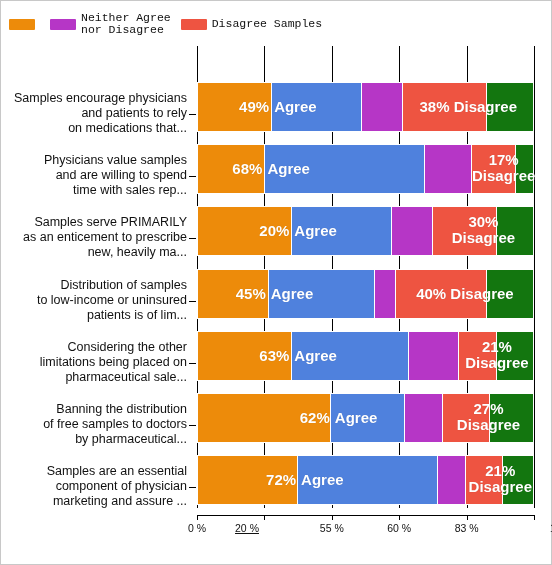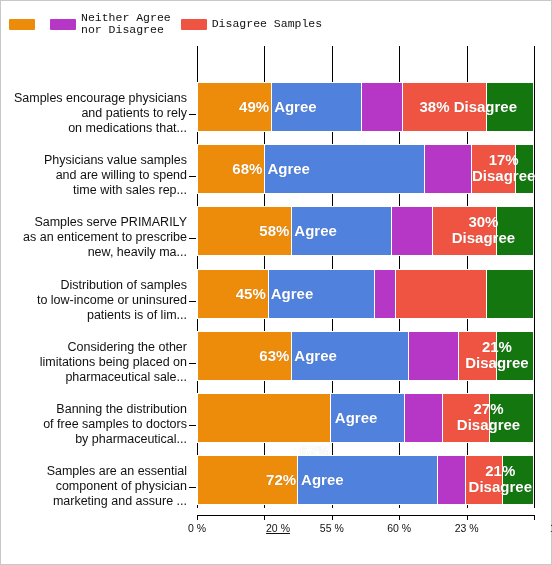--- a/index.html
+++ b/index.html
@@ -212,52 +212,53 @@
       <div class="seg-label lbl-agree-word" style="position: absolute; left: 70.4px; top: 115.2px;">Agree</div>
       <div class="seg-label lbl-disagree" style="position: absolute; width: 150px; left: 231.67px; top: 106.2px;">17%
 Disagree</div>
       <div class="bar-row" style="top: 160.4px; height: 50px;">
         <div class="seg" style="flex: 28 0 0px; background: rgb(237, 139, 10);"></div>
         <div class="seg" style="flex: 30 0 0px; background: rgb(79, 129, 221);"></div>
         <div class="seg" style="flex: 12 0 0px; background: rgb(182, 54, 198);"></div>
         <div class="seg" style="flex: 19 0 0px; background: rgb(238, 84, 65);"></div>
         <div class="seg" style="flex: 11 0 0px; background: rgb(19, 118, 15);"></div>
       </div>
-      <div class="seg-label lbl-agree-pct" style="position: absolute; left: 0px; width: 92.36px; top: 177.4px; right: auto;">58%</div>
+      <div class="seg-label lbl-agree-pct" style="position: absolute; left: 0px; width: 92.36px; top: 177.4px; right: auto;">20%</div>
       <div class="seg-label lbl-agree-word" style="position: absolute; left: 97.36px; top: 177.4px;">Agree</div>
       <div class="seg-label lbl-disagree" style="position: absolute; width: 150px; left: 211.45px; top: 168.4px;">30%
 Disagree</div>
       <div class="bar-row" style="top: 222.6px; height: 50px;">
         <div class="seg" style="flex: 21 0 0px; background: rgb(237, 139, 10);"></div>
         <div class="seg" style="flex: 32 0 0px; background: rgb(79, 129, 221);"></div>
         <div class="seg" style="flex: 6 0 0px; background: rgb(182, 54, 198);"></div>
         <div class="seg" style="flex: 27 0 0px; background: rgb(238, 84, 65);"></div>
         <div class="seg" style="flex: 14 0 0px; background: rgb(19, 118, 15);"></div>
       </div>
       <div class="seg-label lbl-agree-pct" style="position: absolute; left: 0px; width: 68.77px; top: 239.6px; right: auto;">45%</div>
       <div class="seg-label lbl-agree-word" style="position: absolute; left: 73.77px; top: 239.6px;">Agree</div>
+      <div class="seg-label lbl-disagree" style="position: absolute; width: 150px; left: 192.915px; top: 239.6px;">40% Disagree</div>
       <div class="bar-row" style="top: 284.8px; height: 50px;">
         <div class="seg" style="flex: 28 0 0px; background: rgb(237, 139, 10);"></div>
         <div class="seg" style="flex: 35 0 0px; background: rgb(79, 129, 221);"></div>
         <div class="seg" style="flex: 15 0 0px; background: rgb(182, 54, 198);"></div>
         <div class="seg" style="flex: 11 0 0px; background: rgb(238, 84, 65);"></div>
         <div class="seg" style="flex: 11 0 0px; background: rgb(19, 118, 15);"></div>
       </div>
       <div class="seg-label lbl-agree-pct" style="position: absolute; left: 0px; width: 92.36px; top: 301.8px; right: auto;">63%</div>
       <div class="seg-label lbl-agree-word" style="position: absolute; left: 97.36px; top: 301.8px;">Agree</div>
       <div class="seg-label lbl-disagree" style="position: absolute; width: 150px; left: 224.93px; top: 292.8px;">21%
 Disagree</div>
       <div class="bar-row" style="top: 347px; height: 50px;">
         <div class="seg" style="flex: 40 0 0px; background: rgb(237, 139, 10);"></div>
         <div class="seg" style="flex: 22 0 0px; background: rgb(79, 129, 221);"></div>
         <div class="seg" style="flex: 11 0 0px; background: rgb(182, 54, 198);"></div>
         <div class="seg" style="flex: 14 0 0px; background: rgb(238, 84, 65);"></div>
         <div class="seg" style="flex: 13 0 0px; background: rgb(19, 118, 15);"></div>
       </div>
-      <div class="seg-label lbl-agree-pct" style="position: absolute; left: 0px; width: 132.8px; top: 364px; right: auto; margin-top: 33px;">62%</div>
+      <div class="seg-label lbl-agree-pct" style="position: absolute; left: 0px; width: 132.8px; top: 364px; right: auto;">62%</div>
       <div class="seg-label lbl-agree-word" style="position: absolute; left: 137.8px; top: 364px;">Agree</div>
       <div class="seg-label lbl-disagree" style="position: absolute; width: 150px; left: 216.505px; top: 355px;">27%
 Disagree</div>
       <div class="bar-row" style="top: 409.2px; height: 50px;">
         <div class="seg" style="flex: 30 0 0px; background: rgb(237, 139, 10);"></div>
         <div class="seg" style="flex: 42 0 0px; background: rgb(79, 129, 221);"></div>
         <div class="seg" style="flex: 8 0 0px; background: rgb(182, 54, 198);"></div>
         <div class="seg" style="flex: 11 0 0px; background: rgb(238, 84, 65);"></div>
         <div class="seg" style="flex: 9 0 0px; background: rgb(19, 118, 15);"></div>
       </div>
@@ -265,27 +266,27 @@
       <div class="seg-label lbl-agree-word" style="position: absolute; left: 104.1px; top: 426.2px;">Agree</div>
       <div class="seg-label lbl-disagree" style="position: absolute; width: 150px; left: 228.3px; top: 417.2px;">21%
 Disagree</div>
     </div>
 
   <div id="axis-line"></div>
   <div id="xaxis">
       <div class="xtick" style="left: 196px;"></div>
       <div class="xtick-label" style="left: 196px;">0 %</div>
       <div class="xtick" style="left: 263.4px;"></div>
-      <div class="xtick-label" style="left: 277px; text-decoration: underline;">20 %</div>
+      <div class="xtick-label" style="left: 246px; text-decoration: underline;">20 %</div>
       <div class="xtick" style="left: 330.8px;"></div>
       <div class="xtick-label" style="left: 330.8px;">55 %</div>
       <div class="xtick" style="left: 398.2px;"></div>
       <div class="xtick-label" style="left: 398.2px;">60 %</div>
       <div class="xtick" style="left: 465.6px;"></div>
-      <div class="xtick-label" style="left: 465.6px;">23 %</div>
+      <div class="xtick-label" style="left: 465.6px;">83 %</div>
       <div class="xtick" style="left: 533px;"></div>
       <div class="xtick-label" style="left: 564px;">100 %</div>
     </div>
 
   <div id="yaxis">
       <div class="cat-label" style="top: 90px; left: 0px; width: 186px;">Samples encourage physicians
 and patients to rely
 on medications that...</div>
       <div class="cat-tick" style="top: 113px;"></div>
       <div class="cat-label" style="top: 152.2px; left: 0px; width: 186px;">Physicians value samples

